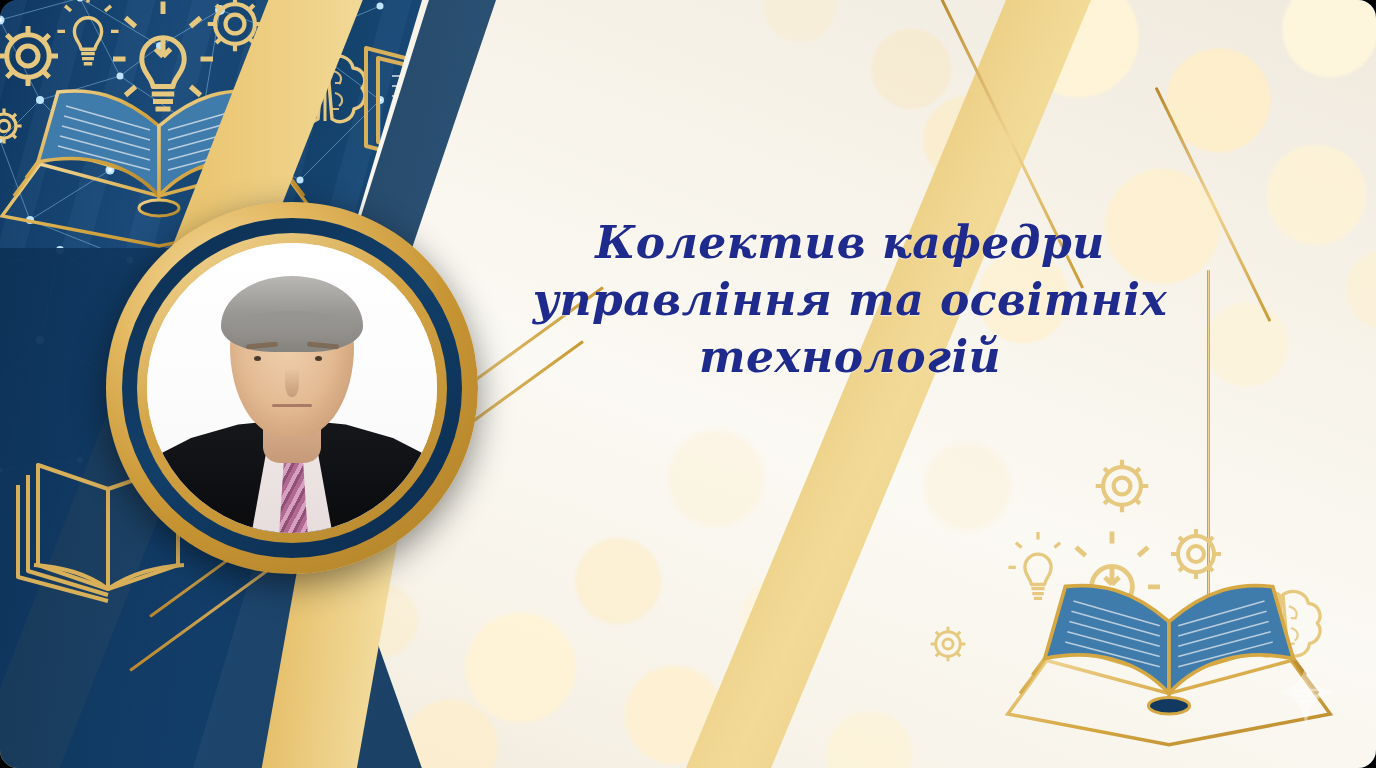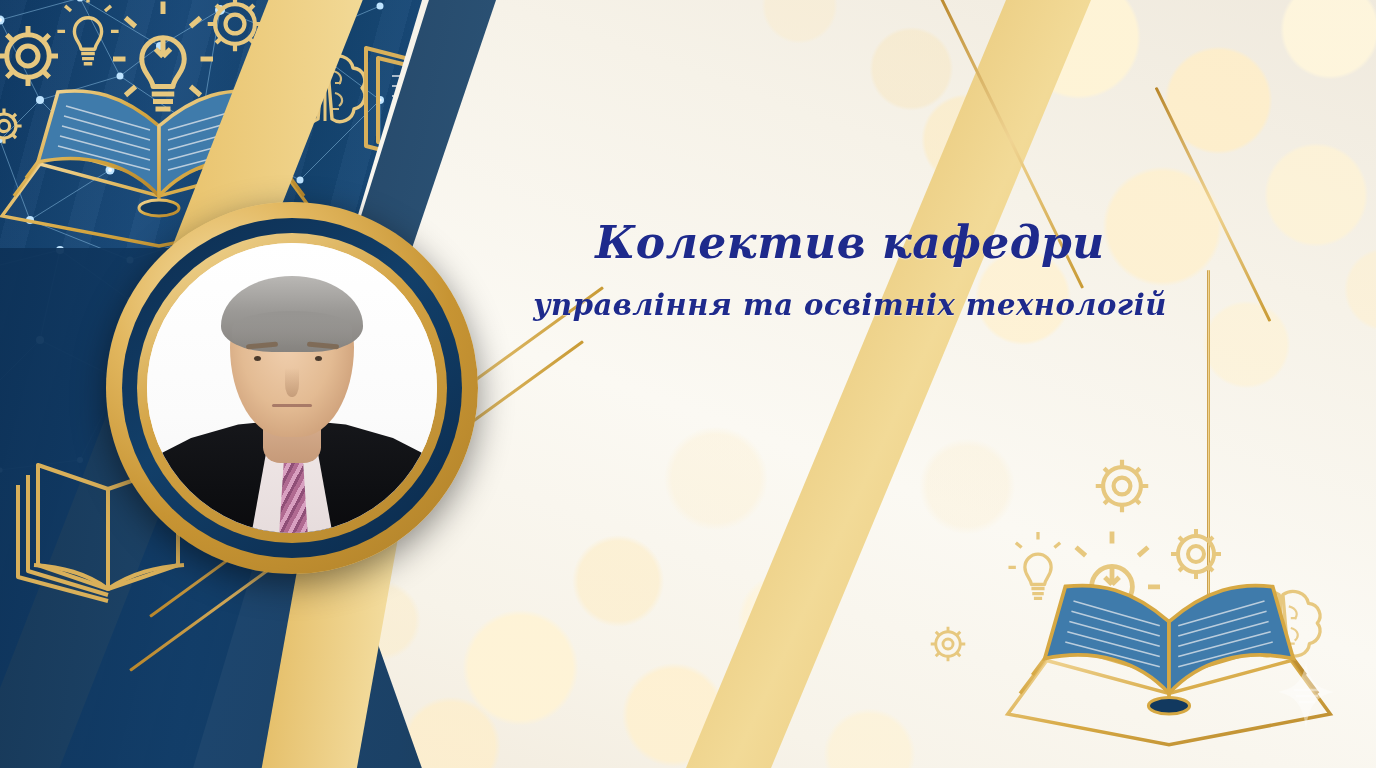--- a/index.html
+++ b/index.html
@@ -5,20 +5,21 @@
 <style>
   html,body{margin:0;padding:0;background:#000;}
   body{font-family:"Liberation Serif",serif;}
 
   #card{
     position:relative;
     width:1376px;height:768px;
     overflow:hidden;
     background:#174371;
     user-select:none;
+    border-radius:18px;
   }
 
   
   .blue-base{
     position:absolute;inset:0;
     background:
       linear-gradient(103deg,
         #0f3a66 0%, #1b4c7c 12%, #14436f 22%,
         #1d5182 33%, #16446f 44%, #1a4a79 58%,
         #123d68 72%, #1a4a78 86%, #123c66 100%);
@@ -198,21 +199,21 @@
   
   .greeting{
     position:absolute;left:470px;top:214px;width:760px;
     text-align:center;color:#1e2a8c;
     font-family:"DejaVu Serif",serif;
     font-style:italic;font-weight:700;
     letter-spacing:.5px;
     text-shadow:0 1px 1px rgba(255,255,255,.55);
   }
   .greeting .l1{font-size:44px;line-height:1.30;}
-  .greeting .l2{font-size:29px;line-height:1.30;margin-top:16px;}
+  .greeting .l2{font-size:44px;line-height:1.30;}
   .greeting .l3{font-size:44px;line-height:1.30;}
 
   
   .star-mark{
     position:absolute;right:42px;bottom:40px;width:56px;height:66px;opacity:.75;
   }
 </style>
 </head>
 <body>
 

